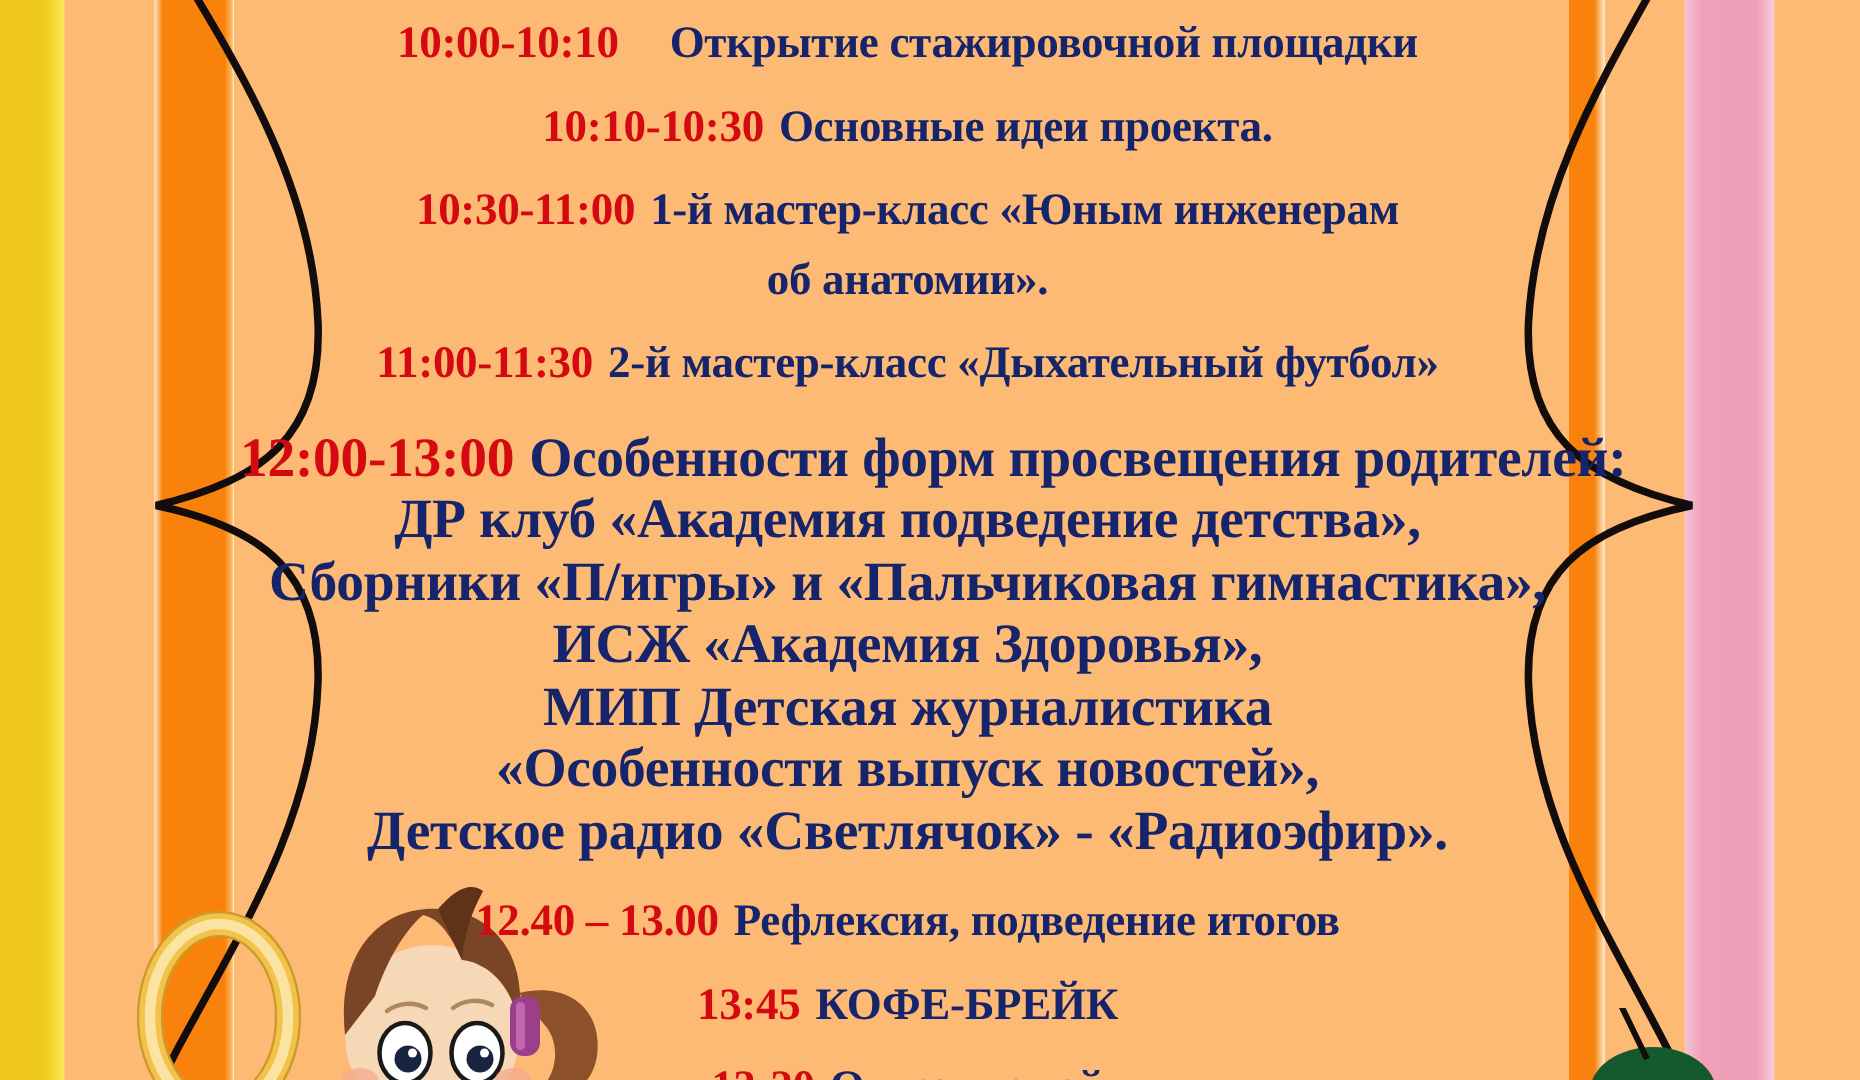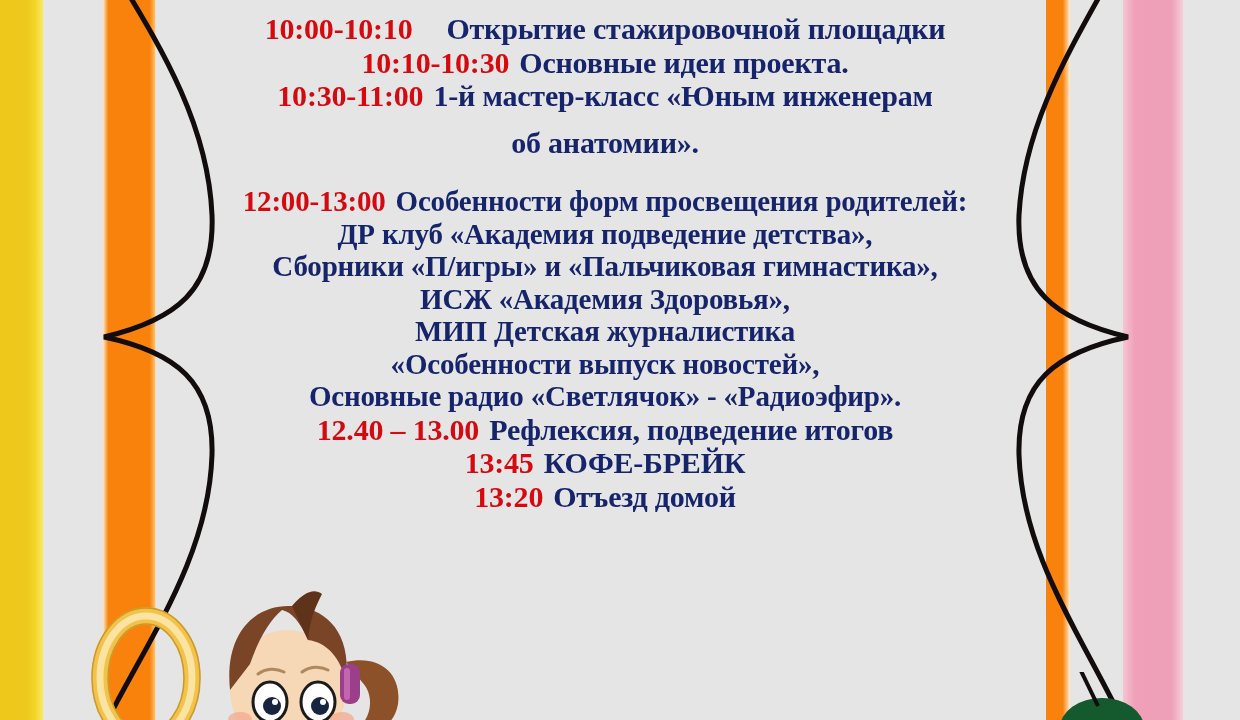--- a/index.html
+++ b/index.html
@@ -5,21 +5,21 @@
   html, body {
     margin: 0;
     padding: 0;
     background: #ffffff;
   }
   #slide {
     position: relative;
     width: 1240px;
     height: 720px;
     overflow: hidden;
-    background: #e5e5e5;
+    background: #fdba74;
     font-family: "Liberation Serif", "DejaVu Serif", serif;
   }
 
   
   .stripe {
     position: absolute;
     top: -10px;
     height: 740px;
   }
   .stripe-yellow-left {
@@ -89,24 +89,24 @@
     font-weight: bold;
     line-height: 1.12;
     white-space: nowrap;
     letter-spacing: -0.2px;
   }
   .time {
     color: #d40a10;
     font-weight: bold;
   }
   .sz-a { font-size: 30px; }        
-  .sz-b { font-size: 29px; }        
+  .sz-b { font-size: 37px; }        
 
   .gap-s { margin-top: 13px; }
-  .gap-l { }
+  .gap-l { margin-top: 22px; }
   .gap-xl { margin-top: 26px; }
   .first { padding-top: 12px; }
   .spacer-wide { display: inline-block; width: 34px; }
   .spacer-mid  { display: inline-block; width: 10px; }
 </style>
 </head>
 <body>
 
 <div id="slide">
 
@@ -186,32 +186,35 @@
     </div>
 
     <div class="line sz-a gap-l">
       <span class="time">10:30-11:00</span><span class="spacer-mid"></span><span>1-й мастер-класс «Юным инженерам</span>
     </div>
 
     <div class="line sz-a gap-s">
       <span>об анатомии».</span>
     </div>
 
+    <div class="line sz-a gap-l">
+      <span class="time">11:00-11:30</span><span class="spacer-mid"></span><span>2-й мастер-класс «Дыхательный футбол»</span>
+    </div>
 
 
     <div class="line sz-b gap-xl">
       <span class="time">12:00-13:00</span><span class="spacer-mid"></span><span>Особенности форм просвещения родителей:</span>
     </div>
 
     <div class="line sz-b"><span>ДР клуб «Академия подведение детства»,</span></div>
     <div class="line sz-b"><span>Сборники  «П/игры» и  «Пальчиковая гимнастика»,</span></div>
     <div class="line sz-b"><span>ИСЖ «Академия Здоровья»,</span></div>
     <div class="line sz-b"><span>МИП Детская журналистика</span></div>
     <div class="line sz-b"><span>«Особенности выпуск новостей»,</span></div>
-    <div class="line sz-b"><span>Основные радио «Светлячок» - «Радиоэфир».</span></div>
+    <div class="line sz-b"><span>Детское радио «Светлячок» - «Радиоэфир».</span></div>
 
     <div class="line sz-a gap-l">
       <span class="time">12.40 – 13.00</span><span class="spacer-mid"></span><span>Рефлексия, подведение итогов</span>
     </div>
     <div class="line sz-a gap-l">
       <span class="time">13:45</span><span class="spacer-mid"></span><span>КОФЕ-БРЕЙК</span>
     </div>
     <div class="line sz-a gap-l">
       <span class="time">13:20</span><span class="spacer-mid"></span><span>Отъезд домой</span>
     </div>

